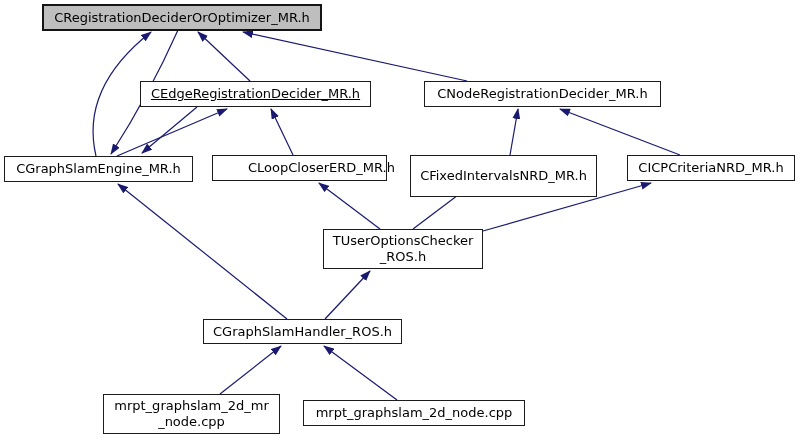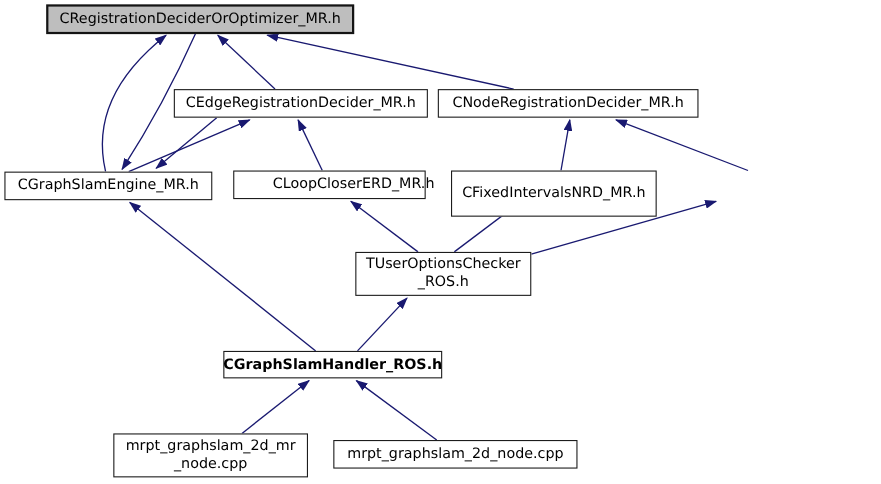--- a/index.html
+++ b/index.html
@@ -66,47 +66,50 @@
       <path marker-end="url(#arrow)" d="M 325,319 L 370,271"></path>
       <path marker-end="url(#arrow)" d="M 220,394 L 281,346"></path>
       <path marker-end="url(#arrow)" d="M 397,400 L 324,346"></path>
     </g>
   </svg>
 
   <div class="node root" style="left:42px;top:4px;width:280px;height:27px;">
     <span>CRegistrationDeciderOrOptimizer_MR.h</span>
   </div>
 
-  <div class="node" style="left:158px;top:81px;width:231px;height:26px;">
+  <div class="node" style="left:140px;top:81px;width:231px;height:26px;text-decoration:underline;">
     <span>CEdgeRegistrationDecider_MR.h</span>
   </div>
 
-  <div class="node" style="left:398px;top:81px;width:237px;height:26px;">
+  <div class="node" style="left:424px;top:81px;width:237px;height:26px;">
     <span>CNodeRegistrationDecider_MR.h</span>
   </div>
 
   <div class="node" style="left:4px;top:156px;width:189px;height:26px;">
     <span>CGraphSlamEngine_MR.h</span>
   </div>
 
   <div class="node" style="left:212px;top:155px;width:175px;height:26px;padding-left:44px;">
     <span>CLoopCloserERD_MR.h</span>
   </div>
 
   <div class="node" style="left:410px;top:155px;width:187px;height:42px;">
     <span>CFixedIntervalsNRD_MR.h</span>
   </div>
 
+  <div class="node" style="left:627px;top:155px;width:168px;height:26px;">
+    <span>CICPCriteriaNRD_MR.h</span>
+  </div>
 
   <div class="node" style="left:323px;top:229px;width:160px;height:40px;text-align:center;">
     <span>TUserOptionsChecker
 _ROS.h</span>
   </div>
 
-  <div class="node" style="left:203px;top:319px;width:199px;height:25px;font-weight:bold;">
+  <div class="node" style="left:203px;top:319px;width:199px;height:25px;">
     <span>CGraphSlamHandler_ROS.h</span>
   </div>
 
   <div class="node" style="left:103px;top:394px;width:177px;height:40px;">
     <span>mrpt_graphslam_2d_mr
 _node.cpp</span>
   </div>
 
   <div class="node" style="left:303px;top:400px;width:222px;height:26px;">
     <span>mrpt_graphslam_2d_node.cpp</span>

